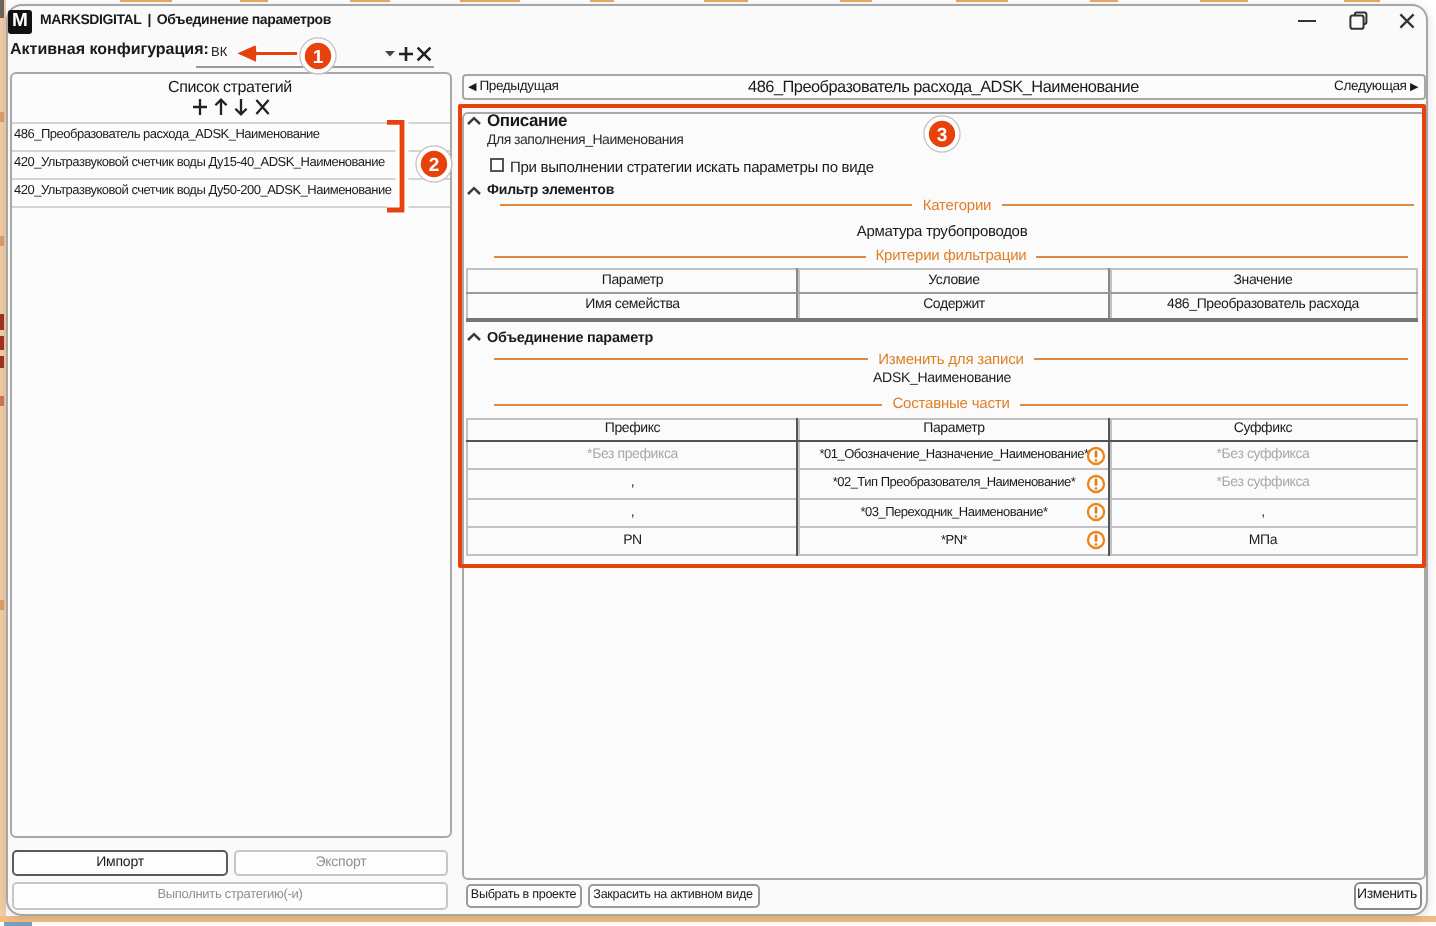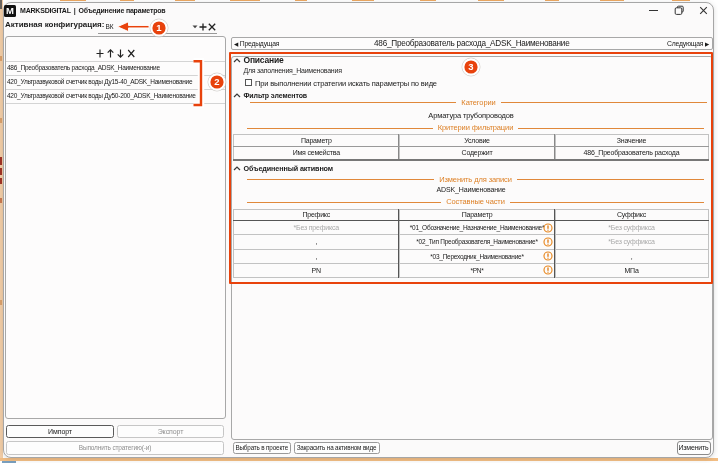--- a/index.html
+++ b/index.html
@@ -73,20 +73,21 @@
   </svg>
   <svg class="abs" style="left:198.5px;top:22.5px;" width="8" height="8" viewBox="0 0 8 8">
     <path d="M4 0.5 V7.5 M0.5 4 H7.5" stroke="#222" stroke-width="1.3"></path>
   </svg>
   <svg class="abs" style="left:208px;top:23px;" width="8" height="8" viewBox="0 0 8 8">
     <path d="M0.8 0.8 L7.2 7.2 M7.2 0.8 L0.8 7.2" stroke="#222" stroke-width="1.3"></path>
   </svg>
 
   <div class="abs" style="left:4.5px;top:35.5px;width:221.5px;height:383.5px;background:#fdfcfc;
        border:1px solid #a8a8a8;border-radius:3px;"></div>
+  <div class="abs" style="left:4.5px;top:38px;width:221px;text-align:center;font-size:8px;letter-spacing:-0.2px;color:#1a1a1a;height:12px;line-height:12px;">Список стратегий</div>
   <svg class="abs" style="left:96px;top:48px;" width="40" height="11" viewBox="0 0 40 11">
     <g stroke="#222" stroke-width="1.15" fill="none">
       <path d="M4 1.5 V9.5 M0.5 5.5 H7.5"></path>
       <path d="M14.5 1.8 V9.5 M11.7 4.6 L14.5 1.8 L17.3 4.6"></path>
       <path d="M24.5 1.5 V9.2 M21.7 6.4 L24.5 9.2 L27.3 6.4"></path>
       <path d="M32.2 2 L38.3 9 M38.3 2 L32.2 9"></path>
     </g>
   </svg>
   <div class="abs" style="left:5.5px;top:60.5px;width:219.5px;height:1px;background:#d4d4d4;"></div>
   <div class="abs" style="left:7px;top:61px;width:212px;height:13.5px;font-size:6.5px;letter-spacing:-0.25px;color:#1a1a1a;line-height:13.5px;white-space:nowrap;overflow:hidden;">486_Преобразователь расхода_ADSK_Наименование</div>
@@ -154,21 +155,21 @@
       </table>
   </div>
   <div class="abs" style="left:397.5px;top:133.5px;width:1px;height:25px;background:#888;"></div>
   <div class="abs" style="left:554px;top:133.5px;width:1px;height:25px;background:#888;"></div>
   <div class="abs" style="left:233px;top:145.5px;width:475.5px;height:1px;background:#999;"></div>
   <div class="abs" style="left:233px;top:158.5px;width:475.5px;height:2px;background:#777;"></div>
 
   <svg class="chev" style="left:233px;top:165px;" viewBox="0 0 8 8">
       <path d="M1 5 L4 2.1 L7 5" fill="none" stroke="#3a3a3a" stroke-width="1.25"></path>
     </svg>
-  <div class="abs bhead" style="left:243.5px;top:163.5px;font-size:7.2px;">Объединенный активном</div>
+  <div class="abs bhead" style="left:243.5px;top:163.5px;font-size:7.2px;">Объединение параметр</div>
   <div class="abs sect-head" style="left:247px;top:174.5px;width:457px;">
       <span class="hline"></span>
       <span class="htxt">Изменить для записи</span>
       <span class="hline"></span>
     </div>
   <div class="abs" style="left:230px;top:186px;width:482px;text-align:center;font-size:7px;letter-spacing:-0.15px;color:#1a1a1a;">ADSK_Наименование</div>
   <div class="abs sect-head" style="left:247px;top:197px;width:457px;">
       <span class="hline"></span>
       <span class="htxt">Составные части</span>
       <span class="hline"></span>

